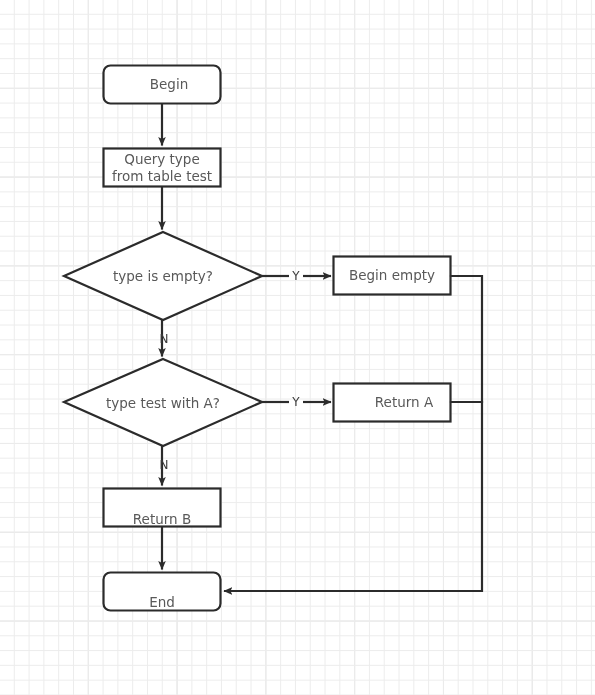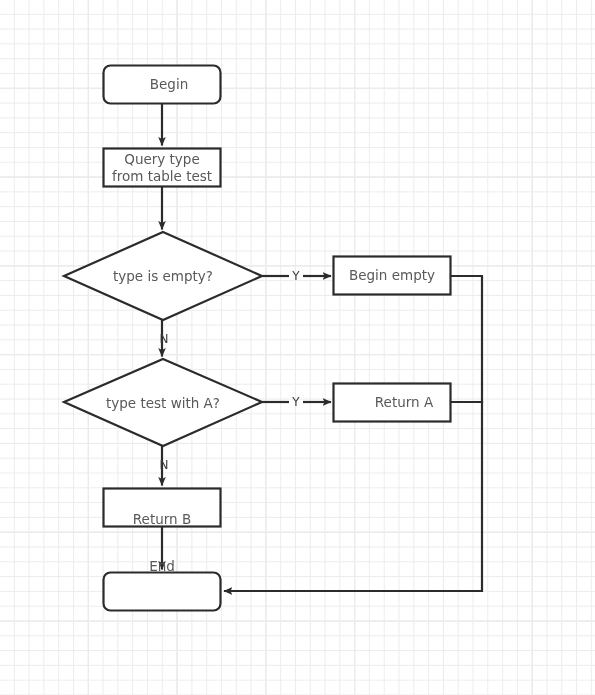--- a/index.html
+++ b/index.html
@@ -113,21 +113,21 @@
 from table test</div>
 
   <div class="node-text" style="left:333px; top:256px; width:118px; height:39px;">Begin empty</div>
 
   <div class="node-text" style="left:64px; top:359px; width:198px; height:88px;">type test with A?</div>
 
   <div class="node-text" style="left:353px; top:383px; width:102px; height:39px;">Return A</div>
 
   <div class="node-text" style="left:103px; top:500px; width:118px; height:39px;">Return B</div>
 
-  <div class="node-text" style="left:103px; top:540px; width:118px; height:52px;">End</div>
+  <div class="node-text" style="left:103px; top:576px; width:118px; height:52px;">End</div>
 
   <div class="edge-label" style="left:289px; top:269px; width:14px;">Y</div>
 
   <div class="edge-label" style="left:157px; top:332px; width:14px;">N</div>
 
   <div class="edge-label" style="left:289px; top:395px; width:14px;">Y</div>
 
   <div class="edge-label" style="left:157px; top:458px; width:14px;">N</div>
 
 </div>

